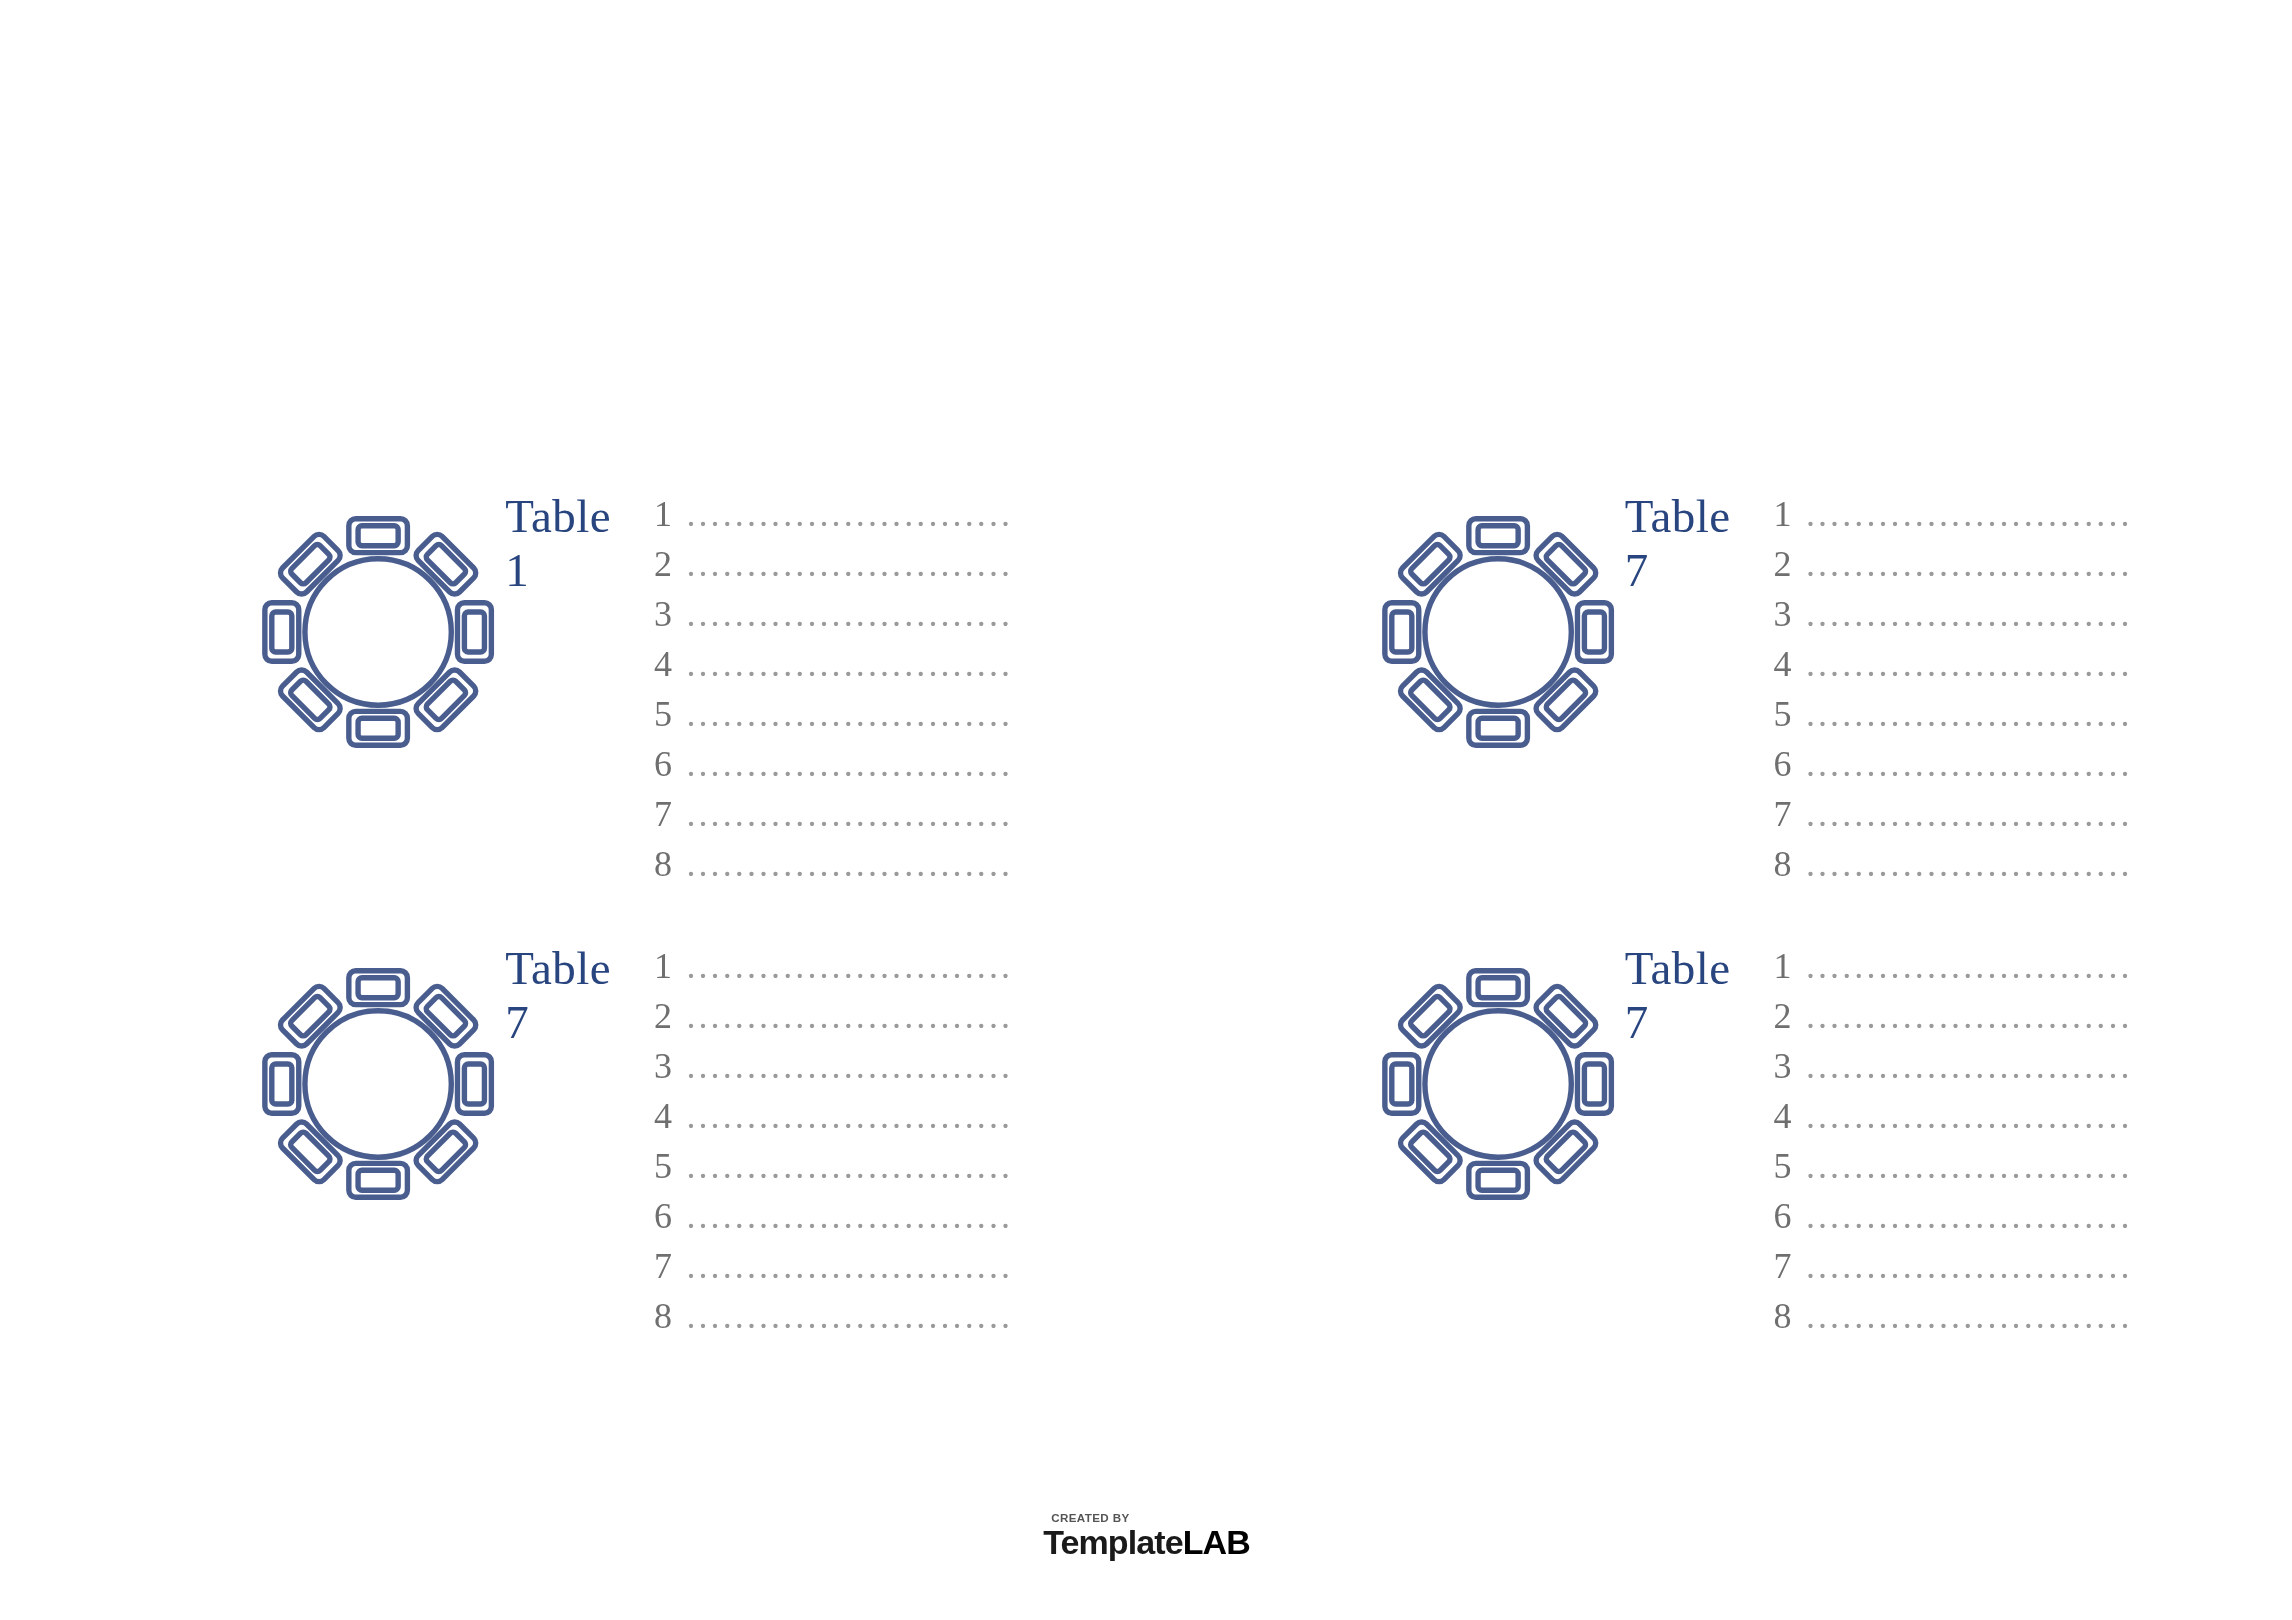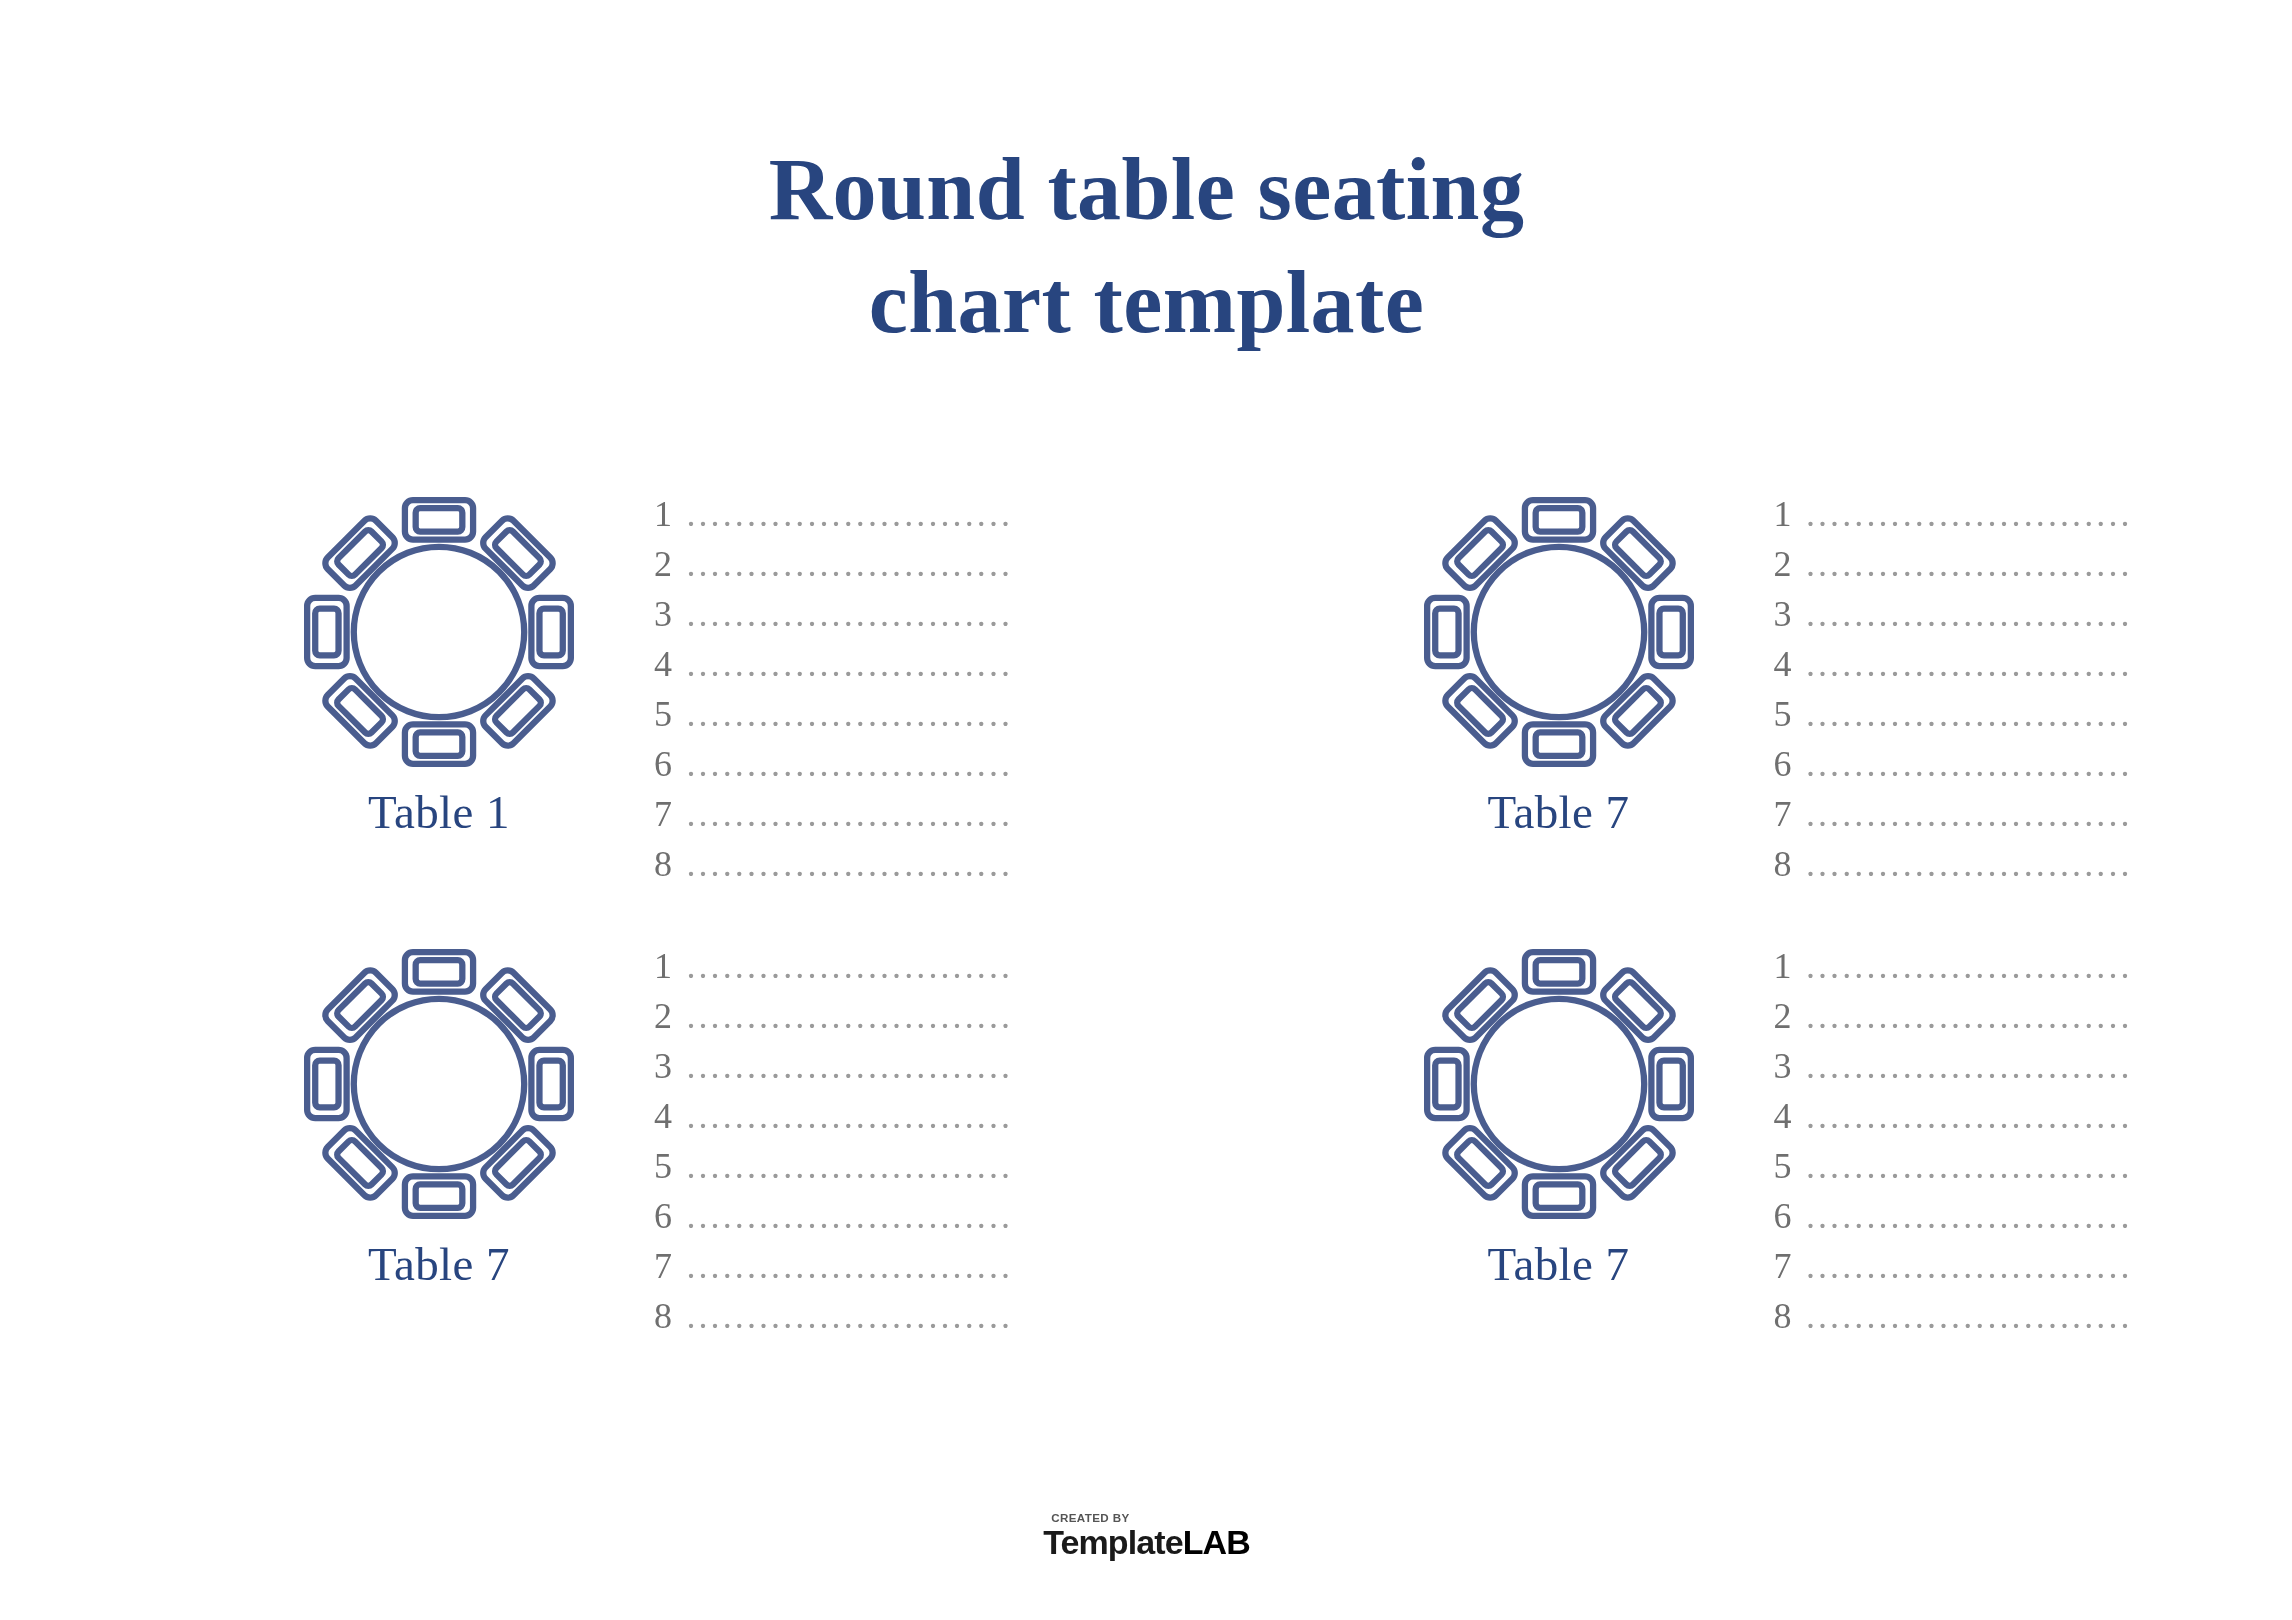--- a/index.html
+++ b/index.html
@@ -54,22 +54,22 @@
     display: flex;
     align-items: flex-start;
     box-sizing: border-box;
   }
   .cell.left { padding-left: 251px; }
   .cell.right { padding-left: 224px; }
 
   .table-block {
     width: 376px;
     display: flex;
-    flex-direction: column;
-    align-items: center;
+    flex-direction: row;
+    align-items: flex-start;
   }
   .table-svg {
     display: block;
   }
   .table-label {
     font-family: "Liberation Serif", serif;
     font-size: 47px;
     color: #28457f;
     margin-top: 5.4px;
     letter-spacing: 0.4px;
@@ -132,24 +132,20 @@
     letter-spacing: -0.9px;
   }
   .brand .t { color: #1a1a1a; margin-top: 20px; }
   .brand .lab { color: #000000; }
 </style>
 </head>
 <body>
 
 <div class="page">
 
-  <div class="title">
-    <span class="line">Round table seating</span>
-    <span class="line">chart template</span>
-  </div>
 
   <div class="grid">
 
     <div class="row">
 
       <div class="cell left">
         <div class="table-block">
           <svg class="table-svg" width="296" height="296" viewBox="0 0 330 330">
             <g fill="none" stroke="#4a5d8f" stroke-width="7">
               <circle cx="165" cy="165" r="95"></circle>

